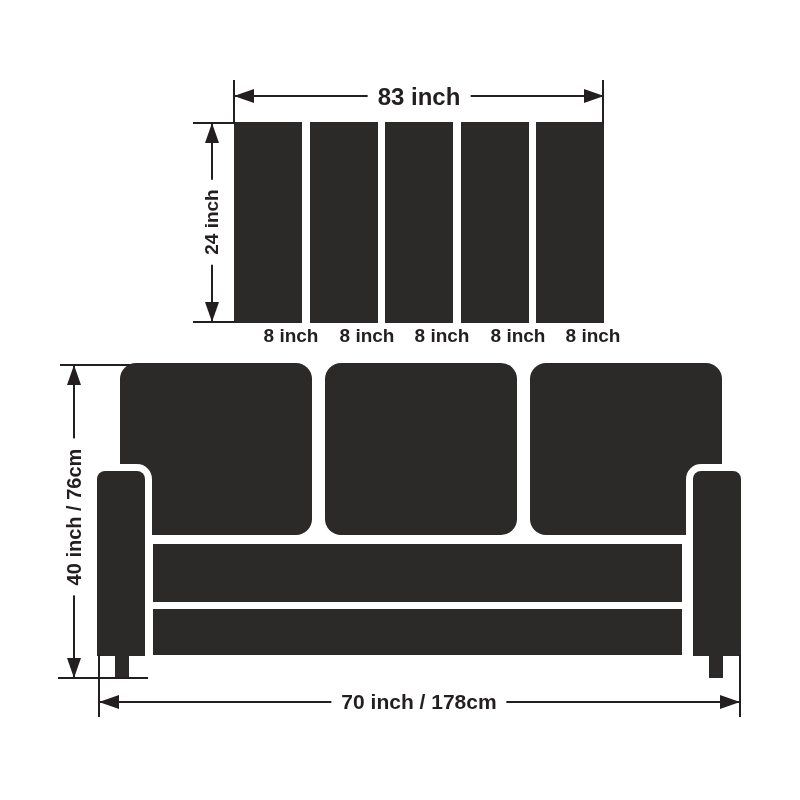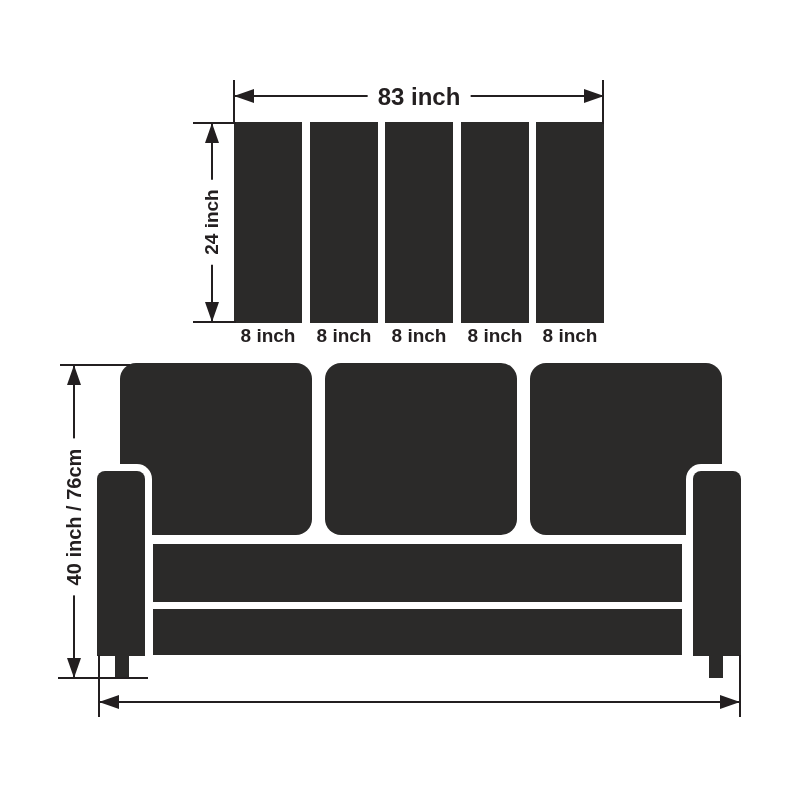--- a/index.html
+++ b/index.html
@@ -25,21 +25,21 @@
     position:absolute;transform:translate(-50%,-50%);
     background:var(--background);color:var(--line);
     font-weight:700;white-space:nowrap;padding:0 10px;line-height:1.2;
   }
   .dim-label.rot{transform:translate(-50%,-50%) rotate(-90deg);}
   .fill{position:absolute;background:var(--shape-fill);}
   
   .panel{top:122px;height:201px;width:68px;}
   .panel-label{
     position:absolute;top:336px;transform:translate(-50%,-50%);
-    color:var(--line);font-weight:700;font-size:19px;white-space:nowrap;
+    color:var(--line);font-weight:700;font-size:19px;white-space:nowrap;margin-left:23px;
   }
   
   .cushion{top:363px;height:172px;width:192px;border-radius:16px;}
   .armrest{
     top:471px;height:185px;width:48px;
     border-radius:8px 8px 0 0;
     box-shadow:0 0 0 7px var(--background);
   }
   .foot{top:656px;height:22px;width:14px;}
 </style>
@@ -92,14 +92,15 @@
   <div class="vline" style="left:73px;top:365px;height:313px;"></div>
   <div class="arr arr-up" style="left:67px;top:365px;"></div>
   <div class="arr arr-down" style="left:67px;top:658px;"></div>
   <div class="dim-label rot" style="left:74px;top:517px;font-size:20px;">40 inch / 76cm</div>
 
   <div class="vline" style="left:98px;top:655px;height:62px;"></div>
   <div class="vline" style="left:739px;top:655px;height:62px;"></div>
   <div class="hline" style="left:99px;top:701px;width:641px;"></div>
   <div class="arr arr-left" style="left:99px;top:695px;"></div>
   <div class="arr arr-right" style="left:720px;top:695px;"></div>
+  <div class="dim-label" style="left:419px;top:702px;font-size:21px;">70 inch / 178cm</div>
 
 </div>
 
 </body></html>

